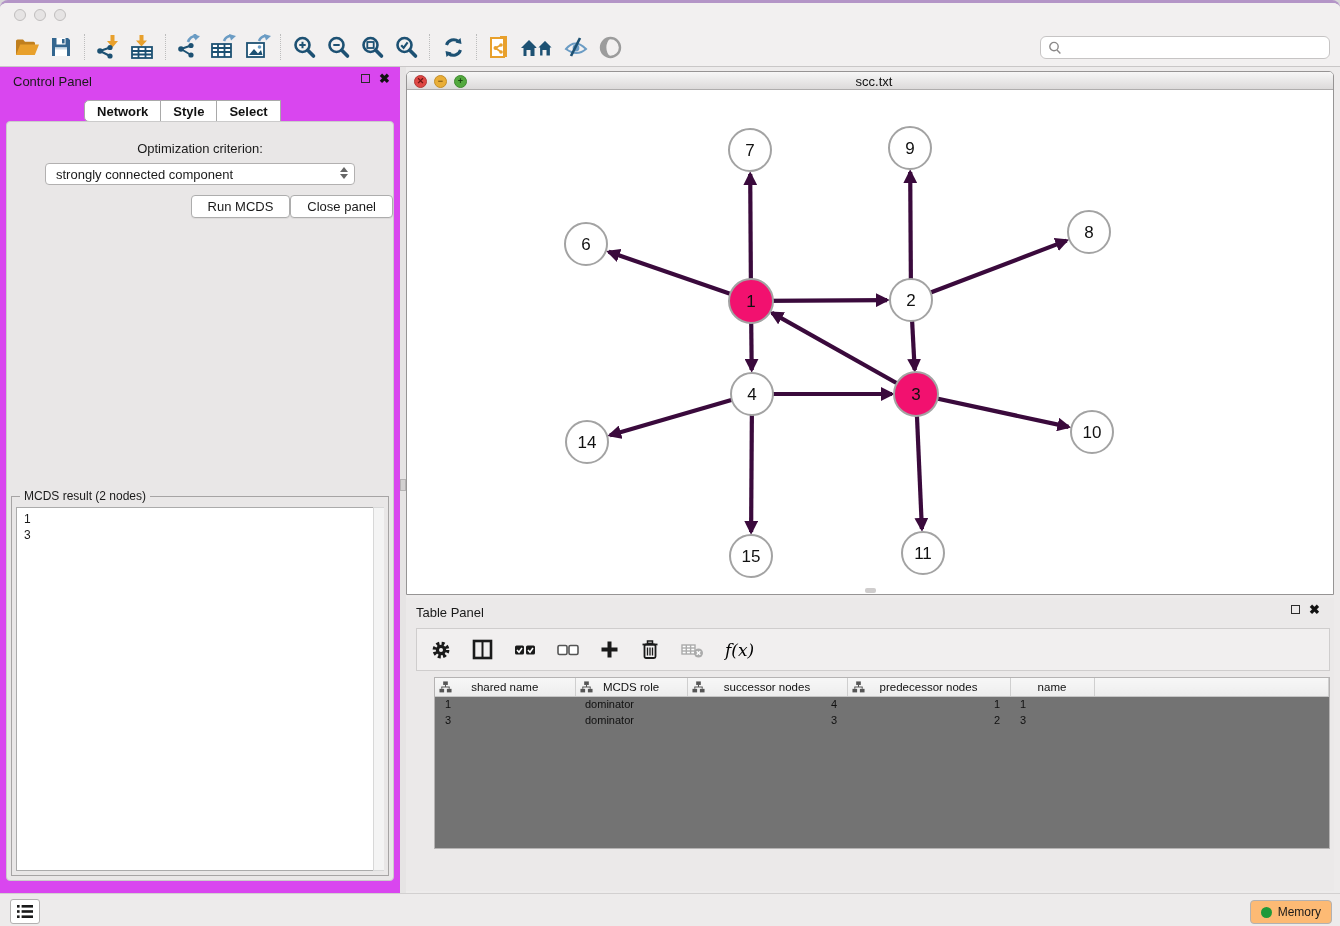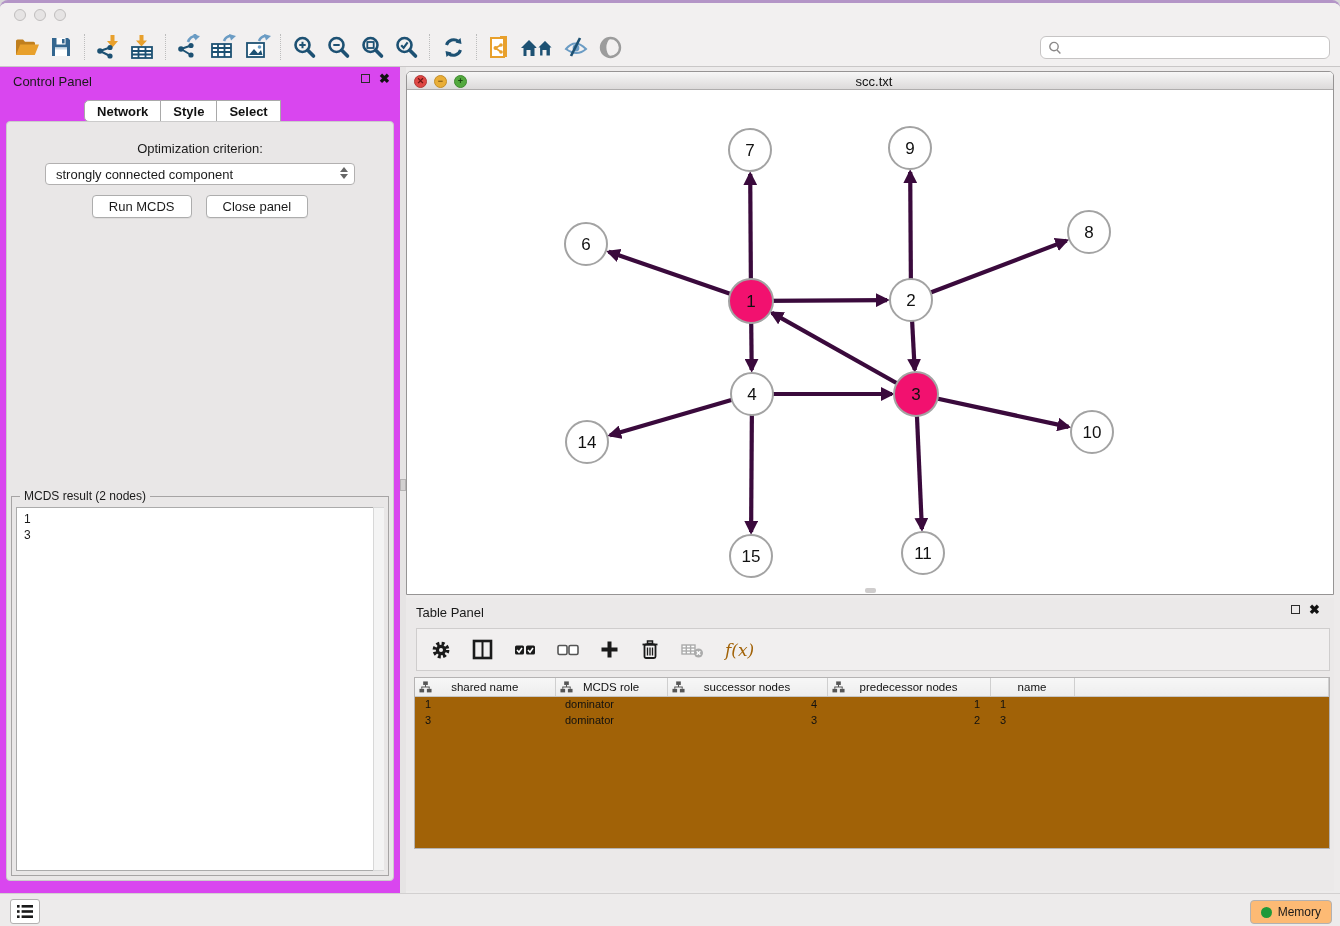--- a/index.html
+++ b/index.html
@@ -37,21 +37,21 @@
   .seg-tab.active{color:#BDBDBD;background:#F2F0F0;}
   .cp-tabs{position:absolute;left:0;right:0;top:33px;padding-left:28px;}
   .cp-box{position:absolute;left:6px;right:6px;top:54px;bottom:12px;background:#E9E7E7;
     border:1px solid #CBCBCB;border-radius:4px;}
   .opt-label{position:absolute;left:0;right:0;top:19px;text-align:center;font-size:13px;}
   .dropdown{position:absolute;left:38px;top:41px;width:310px;height:22px;background:#fff;
     border:1px solid #B2B0B0;border-radius:4px;display:flex;align-items:center;padding-left:10px;font-size:13px;}
   .stepper{position:absolute;right:6px;top:3px;display:flex;flex-direction:column;gap:2px;}
   .tri-up{width:0;height:0;border-left:4px solid transparent;border-right:4px solid transparent;border-bottom:5px solid #666;}
   .tri-dn{width:0;height:0;border-left:4px solid transparent;border-right:4px solid transparent;border-top:5px solid #666;}
-  .btn-row{position:absolute;left:0;right:0;top:73px;display:flex;justify-content:center;gap:14px;}
+  .btn-row{position:absolute;left:0;right:0;top:73px;display:flex;justify-content:flex-end;}
   .push-btn{height:23px;background:#fff;border:1px solid #ADADAD;border-radius:4px;font-size:13px;
     padding:0 16px;display:flex;align-items:center;box-shadow:0 1px 0 rgba(0,0,0,.05);}
   .result-fieldset{position:absolute;left:4px;right:4px;top:374px;bottom:4px;border:1px solid #A6A4A4;}
   .result-legend{position:absolute;left:8px;top:-8px;background:#E9E7E7;padding:0 4px;font-size:12px;}
   .result-area{position:absolute;left:4px;right:4px;top:10px;bottom:4px;background:#fff;border:1px solid #ABABAB;
     font-size:12px;line-height:16px;padding:3px 0 0 7px;overflow:hidden;}
   .result-scroll{position:absolute;right:4px;top:10px;bottom:4px;width:11px;background:#F4F4F4;border:1px solid #D8D8D8;border-right:none;}
   
   .v-divider{position:absolute;left:400px;top:64px;width:6px;height:826px;background:#E6E4E4;}
   .v-handle{position:absolute;left:0px;top:412px;width:6px;height:12px;background:#D2D0D0;border:1px solid #B5B3B3;}
@@ -67,22 +67,22 @@
   .net-dot.yellow{background:#E9AE38;border:1px solid #C48F27;color:#7A5410;}
   .net-dot.green{background:#53A93F;border:1px solid #3F8A2F;color:#1A4A10;}
   .net-title{position:absolute;left:8px;right:0;top:2px;text-align:center;font-size:13px;color:#111;}
   .net-canvas{position:absolute;left:0;top:18px;width:926px;height:504px;background:#fff;overflow:hidden;}
   .net-handle{position:absolute;left:50%;bottom:1px;width:11px;height:5px;margin-left:-5px;background:#CFCDCD;border-radius:2px;}
   
   .table-panel{position:absolute;left:406px;top:595px;width:928px;height:293px;background:#EBE9E9;}
   .tp-toolbar{position:absolute;left:10px;right:4px;top:30px;height:43px;background:#F1EFEF;
     border:1px solid #CFCDCD;display:flex;align-items:center;gap:21px;padding-left:14px;}
   .tp-btn{display:flex;align-items:center;justify-content:center;}
-  .fx-label{font-family:"DejaVu Serif",serif;font-style:italic;font-size:17px;color:#a16207;}
-  .table-wrap{position:absolute;left:8px;right:4px;top:79px;height:172px;background:#a16207;border:1px solid #B5B3B3;overflow:hidden;}
+  .fx-label{font-family:"DejaVu Serif",serif;font-style:italic;font-size:17px;color:#000000;}
+  .table-wrap{position:absolute;left:28px;right:4px;top:79px;height:172px;background:#737373;border:1px solid #B5B3B3;overflow:hidden;}
   table.datatable{border-collapse:collapse;table-layout:fixed;width:100%;font-size:11px;}
   table.datatable th{height:18px;background:linear-gradient(#F7F7F7,#EDEDED);border-bottom:1px solid #C6C6C6;
     border-right:1px solid #CFCFCF;font-weight:normal;position:relative;padding:0;}
   table.datatable th .th-label{display:block;text-align:center;font-size:11.5px;color:#111;}
   table.datatable th .th-icon{position:absolute;left:4px;top:2px;}
   table.datatable td{height:16px;padding:0 10px;color:#111;}
   
   .tp-tabs{position:absolute;left:0;right:0;top:267px;display:flex;justify-content:center;}
   
   .statusbar{position:absolute;left:0;top:890px;width:100%;height:36px;background:#EDEBEB;border-top:1px solid #D2D0D0;}

